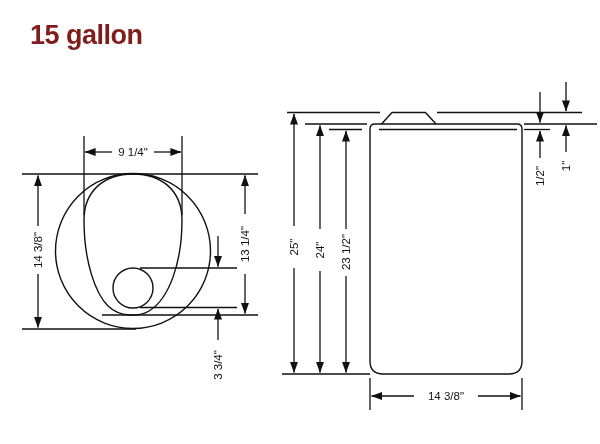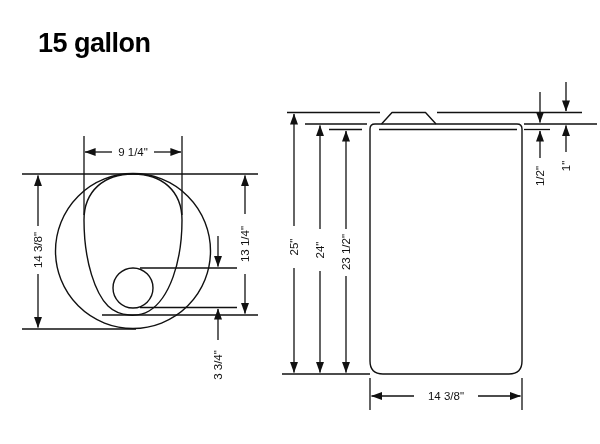--- a/index.html
+++ b/index.html
@@ -6,22 +6,22 @@
   html,body { margin:0; padding:0; }
   body {
     width:600px; height:444px;
     background:var(--bg-color);
     position:relative;
     font-family:"Liberation Sans", sans-serif;
     overflow:hidden;
   }
   .title {
     position:absolute; left:26px; top:16px;
-    font-size:27px; font-weight:bold; color:#000000;
-    letter-spacing:-0.5px; margin:12px;
+    font-size:27px; font-weight:bold; color:#7f1d1d;
+    letter-spacing:-0.5px; margin:4px;
   }
   svg.drawing { position:absolute; left:0; top:0; }
   svg.drawing .ln { stroke:var(--line-color); stroke-width:1.3; fill:none; stroke-linecap:butt; }
   svg.drawing .shape { stroke:var(--line-color); stroke-width:1.4; fill:none; stroke-linejoin:round; }
   svg.drawing text {
     font-family:"Liberation Sans", sans-serif;
     font-size:11.5px; fill:var(--line-color); stroke:none;
   }
   .arrowhead { fill:var(--line-color); stroke:none; }
 </style>

